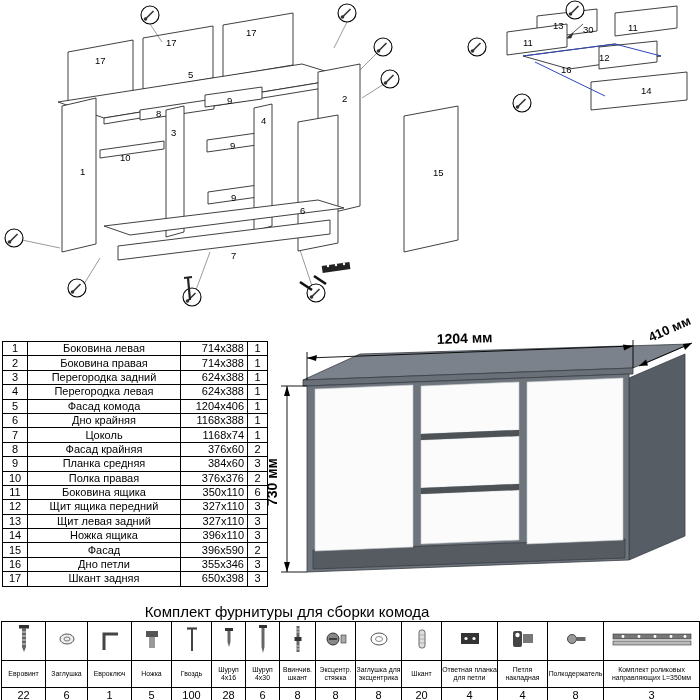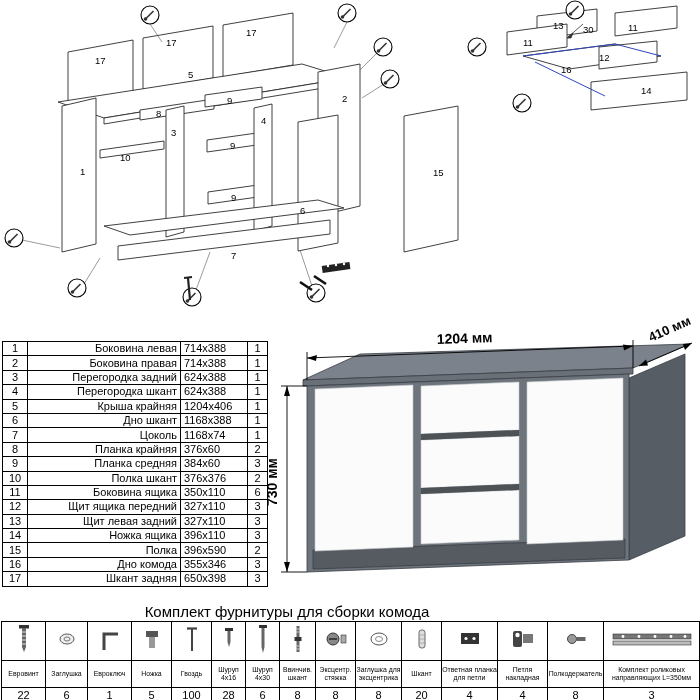--- a/index.html
+++ b/index.html
@@ -5,22 +5,22 @@
   html,body{margin:0;padding:0;background:#fff}
   .sheet{position:relative;width:700px;height:700px;background:#fff;overflow:hidden;
          font-family:"Liberation Sans",sans-serif;color:#000}
   svg text{font-family:"Liberation Sans",sans-serif}
 
   
   .parts-table{position:absolute;left:2px;top:341px;border-collapse:collapse;background:#fff}
   .parts-table td{border:1px solid #000;font-size:11px;height:13.4px;line-height:1;
                   padding:0 3px;white-space:nowrap}
   .c-num{width:18px;text-align:center}
-  .c-name{width:146px;text-align:right}
-  .c-size{width:60px;text-align:left}
+  .c-name{width:146px;text-align:center}
+  .c-size{width:60px;text-align:right}
   .c-qty{width:13px;text-align:center}
 
   
   .hw-title{position:absolute;left:0;top:603px;width:574px;text-align:center;font-size:15px}
   .hw-table{position:absolute;left:1px;top:621px;border-collapse:collapse;table-layout:fixed;background:#fff}
   .hw-table td{border:1px solid #000;text-align:center;vertical-align:middle;padding:0;overflow:hidden}
   .hw-icon-cell{height:38px}
   .hw-name{font-size:6.9px;line-height:1.12;height:26px;vertical-align:middle;padding:0 1px}
   .hw-qty{font-size:11px;height:14px}
 
@@ -225,57 +225,57 @@
           <td class="c-qty">1</td>
         </tr>
       <tr>
           <td class="c-num">3</td>
           <td class="c-name">Перегородка задний</td>
           <td class="c-size">624x388</td>
           <td class="c-qty">1</td>
         </tr>
       <tr>
           <td class="c-num">4</td>
-          <td class="c-name">Перегородка шкант</td>
+          <td class="c-name">Перегородка левая</td>
           <td class="c-size">624x388</td>
           <td class="c-qty">1</td>
         </tr>
       <tr>
           <td class="c-num">5</td>
-          <td class="c-name">Крыша крайняя</td>
+          <td class="c-name">Фасад комода</td>
           <td class="c-size">1204x406</td>
           <td class="c-qty">1</td>
         </tr>
       <tr>
           <td class="c-num">6</td>
-          <td class="c-name">Дно шкант</td>
+          <td class="c-name">Дно крайняя</td>
           <td class="c-size">1168x388</td>
           <td class="c-qty">1</td>
         </tr>
       <tr>
           <td class="c-num">7</td>
           <td class="c-name">Цоколь</td>
           <td class="c-size">1168x74</td>
           <td class="c-qty">1</td>
         </tr>
       <tr>
           <td class="c-num">8</td>
-          <td class="c-name">Планка крайняя</td>
+          <td class="c-name">Фасад крайняя</td>
           <td class="c-size">376x60</td>
           <td class="c-qty">2</td>
         </tr>
       <tr>
           <td class="c-num">9</td>
           <td class="c-name">Планка средняя</td>
           <td class="c-size">384x60</td>
           <td class="c-qty">3</td>
         </tr>
       <tr>
           <td class="c-num">10</td>
-          <td class="c-name">Полка шкант</td>
+          <td class="c-name">Полка правая</td>
           <td class="c-size">376x376</td>
           <td class="c-qty">2</td>
         </tr>
       <tr>
           <td class="c-num">11</td>
           <td class="c-name">Боковина ящика</td>
           <td class="c-size">350x110</td>
           <td class="c-qty">6</td>
         </tr>
       <tr>
@@ -291,27 +291,27 @@
           <td class="c-qty">3</td>
         </tr>
       <tr>
           <td class="c-num">14</td>
           <td class="c-name">Ножка ящика</td>
           <td class="c-size">396x110</td>
           <td class="c-qty">3</td>
         </tr>
       <tr>
           <td class="c-num">15</td>
-          <td class="c-name">Полка</td>
+          <td class="c-name">Фасад</td>
           <td class="c-size">396x590</td>
           <td class="c-qty">2</td>
         </tr>
       <tr>
           <td class="c-num">16</td>
-          <td class="c-name">Дно комода</td>
+          <td class="c-name">Дно петли</td>
           <td class="c-size">355x346</td>
           <td class="c-qty">3</td>
         </tr>
       <tr>
           <td class="c-num">17</td>
           <td class="c-name">Шкант задняя</td>
           <td class="c-size">650x398</td>
           <td class="c-qty">3</td>
         </tr>
     </tbody>

